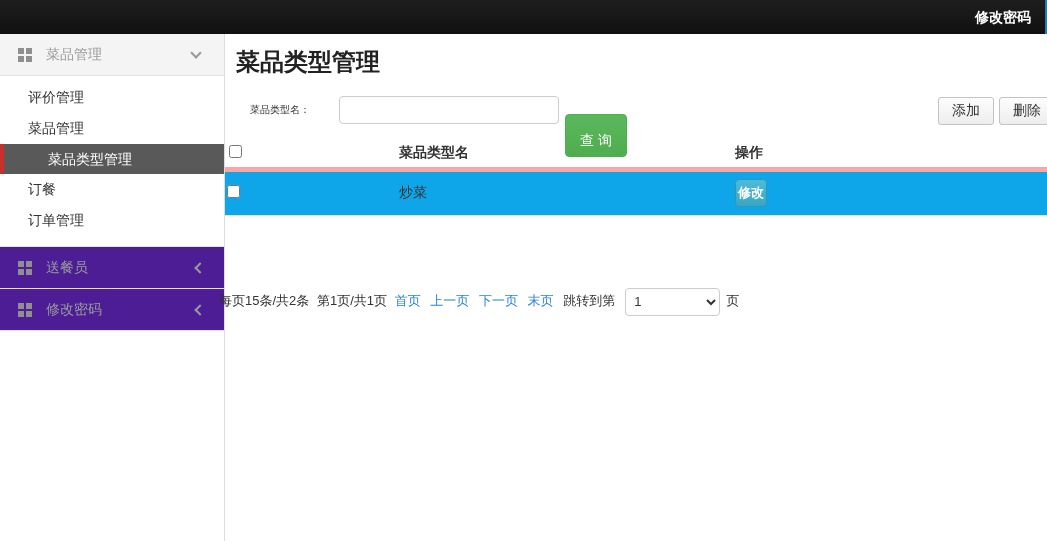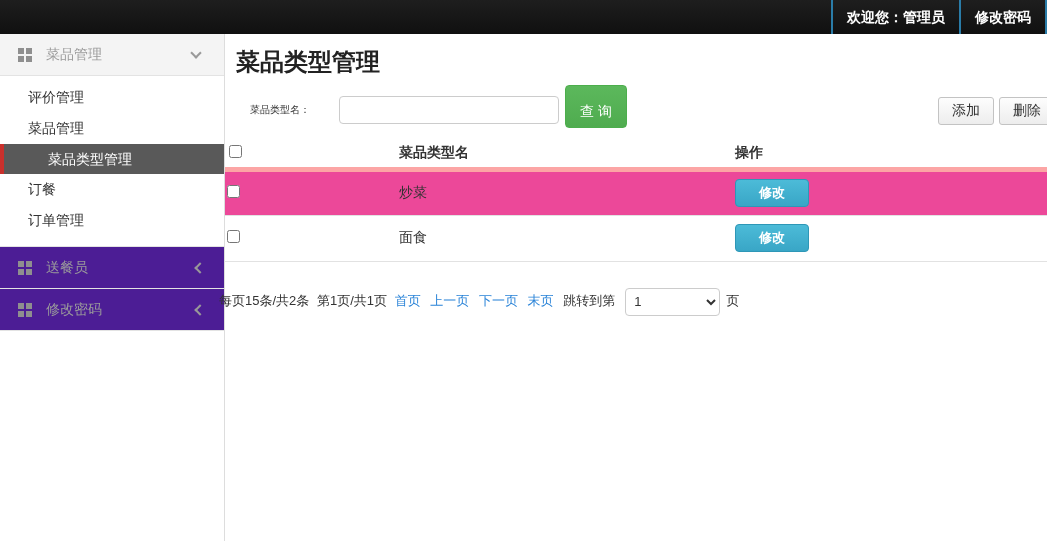--- a/index.html
+++ b/index.html
@@ -38,55 +38,54 @@
   .submenu-item.selected { background:#595959; color:#fff;
                            border-left:4px solid #c9302c; padding-left:44px; height:30px; line-height:30px; }
 
   
   .page-title { position:absolute; top:12px; left:11px; font-size:24px; font-weight:bold; color:#222; }
 
   .search-label { position:absolute; top:61px; left:0; width:110px; height:30px; line-height:30px;
                   text-align:center; font-size:10px; color:#333; }
   .search-input { position:absolute; top:62px; left:114px; width:220px; height:28px;
                   border:1px solid #ccc; border-radius:4px; padding:0 8px; font-size:13px; outline:none; }
-  .btn-query { position:absolute; top:51px; left:340px; height:43px; padding:17px 14px;
+  .btn-query { position:absolute; top:80px; left:340px; height:43px; padding:17px 14px;
                background:linear-gradient(#5cb85c,#4fac4f); border:1px solid #4cae4c;
                border-radius:4px; color:#fff; font-size:14px; cursor:pointer; }
   .toolbar { position:absolute; top:63px; right:-8px; display:flex; gap:5px; }
   .btn-plain { height:28px; padding:0 13px; background:linear-gradient(#fdfdfd,#ededed);
                border:1px solid #c3c3c3; border-radius:3px; font-size:14px; color:#333; cursor:pointer; }
 
   
   .table-wrap { position:absolute; top:106px; left:0; right:0; }
   table { width:100%; border-collapse:collapse; font-size:14px; }
   col.c1 { width:165px; } col.c2 { width:345px; }
   thead th { height:29px; text-align:left; font-weight:bold; border-bottom:5px solid #fca5a5; }
   thead th.cb { padding-left:2px; }
   tbody td { height:46px; border-bottom:1px solid #e2e2e2; }
-  tbody tr.odd { background:#ec4899; }
+  tbody tr.odd { background:#0ea5e9; }
   td.name, th.name { padding-left:9px; }
   input[type=checkbox] { width:13px; height:13px; margin-left:2px; }
-  .btn-modify { height:28px; padding:0 23px; background:linear-gradient(#4cbbd8,#39a6c6);
+  .btn-modify { height:28px; padding:0 2px; background:linear-gradient(#4cbbd8,#39a6c6);
                 border:1px solid #2e97b7; border-radius:4px; color:#fff; font-size:13px;
                 font-weight:bold; cursor:pointer; }
 
   
   .pagination { position:absolute; top:252px; left:0; right:0; margin-left:-6px;
                 font-size:13px; color:#333; line-height:30px; white-space:nowrap; }
   .pagination span { margin-right:4px; }
   .pagination a { color:#2b84d8; text-decoration:none; margin-right:6px; cursor:pointer; }
   .page-select { width:95px; height:28px; border:1px solid #ccc; border-radius:4px;
                  font-size:13px; padding-left:4px; margin:0 6px; vertical-align:middle;
                  background:#fff; color:#333; }
 </style>
 </head>
 <body>
 
 <div class="topbar">
-  <div class="topbar-item first">欢迎您：管理员</div>
   <div class="topbar-item link">修改密码</div>
 </div>
 
 <div class="container">
   <div class="sidebar">
 
     <div class="group-header active">
       <span class="grid-icon"></span>
       <span class="group-label">菜品管理</span>
       <span class="chev down"></span>
@@ -140,25 +139,20 @@
             <th class="name">菜品类型名</th>
             <th>操作</th>
           </tr>
         </thead>
         <tbody>
           <tr class="odd">
             <td><input type="checkbox" style=""></td>
             <td class="name">炒菜</td>
             <td><button class="btn-modify">修改</button></td>
           </tr>
-          <tr>
-            <td><input type="checkbox" style=""></td>
-            <td class="name">面食</td>
-            <td><button class="btn-modify">修改</button></td>
-          </tr>
         </tbody>
       </table>
     </div>
 
     <div class="pagination">
       <span>每页15条/共2条</span>
       <span>第1页/共1页</span>
       <a>首页</a>
       <a>上一页</a>
       <a>下一页</a>

